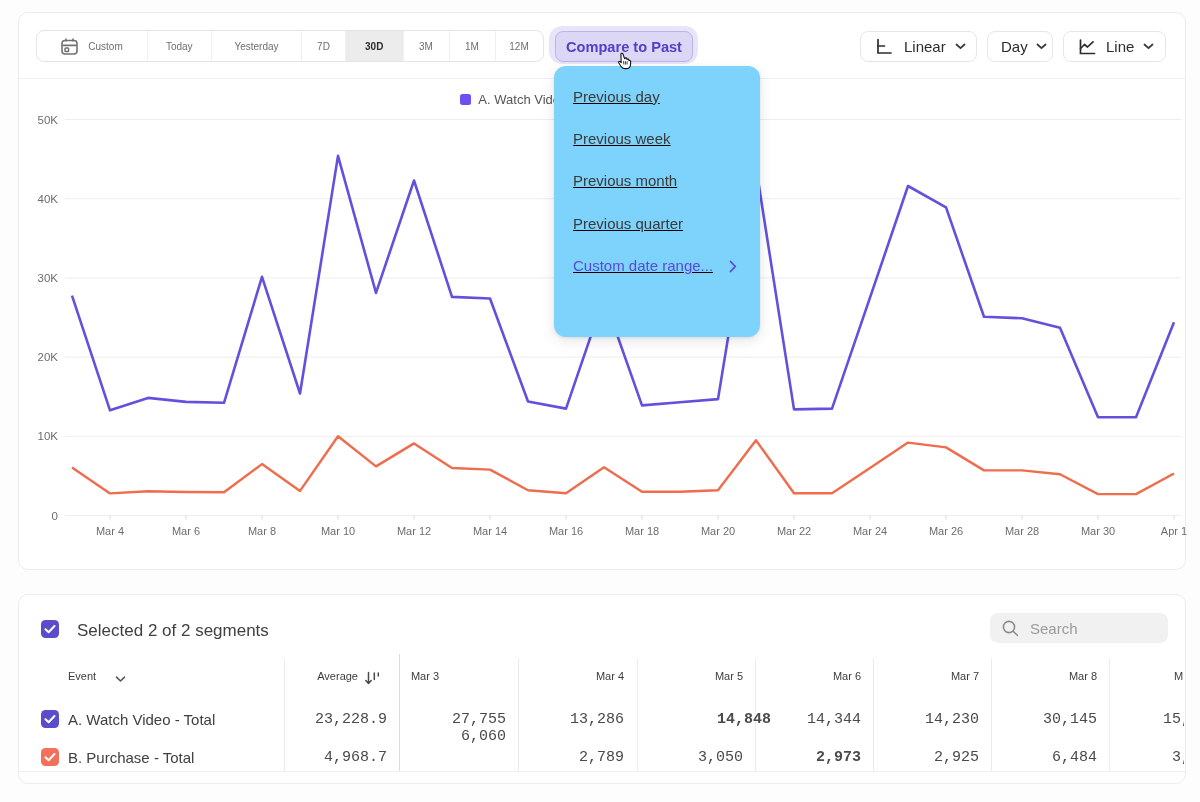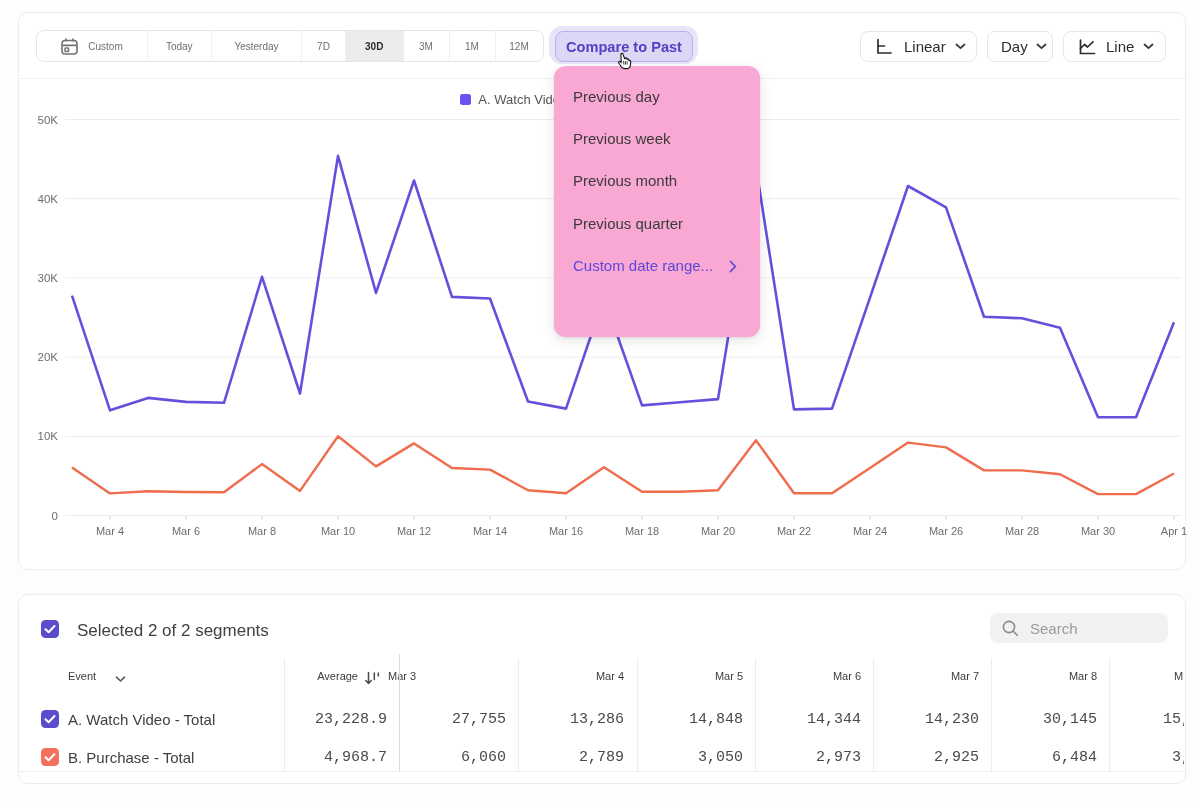--- a/index.html
+++ b/index.html
@@ -17,21 +17,21 @@
   .cmp-outer { position:absolute; left:549px; top:26px; width:149px; height:38px; background:#e9e5f8; border-radius:13px; }
   .cmp-inner { position:absolute; left:555px; top:31px; width:138px; height:31px; background:#dcd7f4; border:1px solid #bdb2ee; border-radius:8px; color:#5140c8; font-size:14.6px; font-weight:bold; display:flex; align-items:center; justify-content:center; }
   
   .rbtn { position:absolute; top:31px; height:31px; background:#fff; border:1px solid #e6e6e6; border-radius:8px; display:flex; align-items:center; color:#2d2d2d; font-size:15px; font-weight:500; }
   
   #chart { position:absolute; left:0; top:0; }
   .legend { position:absolute; left:0; top:92px; width:1200px; display:flex; justify-content:center; align-items:center; gap:24px; font-size:13px; color:#555; }
   .legend .it { display:flex; align-items:center; gap:7px; }
   .sq { width:11px; height:11px; border-radius:2.5px; }
   
-  .menu { position:absolute; left:554px; top:66px; width:206px; height:271px; background:#f9a8d4; border-radius:12px; box-shadow:0 1px 3px rgba(0,0,0,.08), 0 4px 14px rgba(0,0,0,.10); padding-top:9px; z-index:5; }
+  .menu { position:absolute; left:554px; top:66px; width:206px; height:271px; background:#7dd3fc; border-radius:12px; box-shadow:0 1px 3px rgba(0,0,0,.08), 0 4px 14px rgba(0,0,0,.10); padding-top:9px; z-index:5;text-decoration:underline; }
   .mi { height:42.4px; display:flex; align-items:center; padding-left:19px; font-size:15px; color:#3a3a3a; position:relative; }
   .mi.purple { color:#5b49d6; }
   
   .checkbox { position:absolute; width:18px; height:18px; border-radius:4.5px; }
   .srch { position:absolute; left:990px; top:613px; width:178px; height:30px; background:#f1f1f1; border-radius:8px; display:flex; align-items:center; }
   .srch span { color:#9b9b9b; font-size:15px; margin-left:40px; }
   .hdr { position:absolute; font-size:11px; color:#3d3d3d; font-weight:500; }
   .num { position:absolute; font-family:"Liberation Mono", monospace; font-size:15px; color:#4a4a4a; text-align:right; }
   .rowlab { position:absolute; font-size:15px; color:#404040; }
   .vline { position:absolute; width:1px; background:#ececec; }
@@ -196,21 +196,21 @@
 <div class="hdr" style="left:68px; top:670px;">Event</div>
 <svg width="11" height="7" viewBox="0 0 11 7" style="position:absolute; left:115px; top:676px;">
     <path d="M1.5 1.2 L5.5 5 L9.5 1.2" stroke="#555" stroke-width="1.6" fill="none" stroke-linecap="round" stroke-linejoin="round"></path>
   </svg>
 <div class="hdr" style="left:240px; width:118px; text-align:right; top:670px;">Average</div>
 <svg width="17" height="17" viewBox="0 0 17 17" style="position:absolute; left:364px; top:670px;">
   <path d="M4.5 2.5 V13.5 M4.5 13.5 L1.8 10.6 M4.5 13.5 L7.2 10.6" stroke="#4a4a4a" stroke-width="1.5" fill="none" stroke-linecap="round" stroke-linejoin="round"></path>
   <line x1="10.3" y1="3" x2="10.3" y2="9.5" stroke="#4a4a4a" stroke-width="1.5" stroke-linecap="round"></line>
   <line x1="14.3" y1="3" x2="14.3" y2="6" stroke="#4a4a4a" stroke-width="1.5" stroke-linecap="round"></line>
 </svg>
-<div class="hdr" style="left:388px; width:118px; text-align:left; top:670px;">Mar 3</div>
+<div class="hdr" style="left:366px; width:118px; text-align:center; top:670px;">Mar 3</div>
 <div class="hdr" style="left:506px; width:118px; text-align:right; top:670px;">Mar 4</div>
 <div class="hdr" style="left:624px; width:119px; text-align:right; top:670px;">Mar 5</div>
 <div class="hdr" style="left:743px; width:118px; text-align:right; top:670px;">Mar 6</div>
 <div class="hdr" style="left:861px; width:118px; text-align:right; top:670px;">Mar 7</div>
 <div class="hdr" style="left:979px; width:118px; text-align:right; top:670px;">Mar 8</div>
 <div class="hdr" style="left:1174px; top:670px; width:9px; overflow:hidden; white-space:nowrap;">Mar 9</div>
 
 <div class="vline" style="left:284px; top:658px; height:113px;"></div>
 <div class="vline" style="left:399px; top:654px; height:117px; background:#dcdcdc;"></div>
 <div class="vline" style="left:518px; top:658px; height:113px;"></div>
@@ -223,32 +223,32 @@
 
 <div class="checkbox" style="left:41px; top:710px; background:#5b4ccc;">
   <svg width="18" height="18" viewBox="0 0 18 18">
       <path d="M4.5 9.3 L7.6 12.3 L13.5 6" stroke="#fff" stroke-width="2" fill="none" stroke-linecap="round" stroke-linejoin="round"></path>
     </svg>
 </div>
 <div class="rowlab" style="left:68px; top:711px;">A. Watch Video - Total</div>
 <div class="num" style="left:269px; width:118px; top:711px;">23,228.9</div>
 <div class="num" style="left:388px; width:118px; top:711px;">27,755</div>
 <div class="num" style="left:506px; width:118px; top:711px;">13,286</div>
-<div class="num" style="left:624px; width:119px; top:711px;">14,848</div>
+<div class="num" style="left:652px; width:119px; top:711px;font-weight:bold;">14,848</div>
 <div class="num" style="left:743px; width:118px; top:711px;">14,344</div>
 <div class="num" style="left:861px; width:118px; top:711px;">14,230</div>
 <div class="num" style="left:979px; width:118px; top:711px;">30,145</div>
 <div class="num" style="left:1163px; width:21px; top:711px; text-align:left; overflow:hidden; white-space:nowrap;">15,2</div>
 
 <div class="checkbox" style="left:41px; top:748px; background:#f2705c;">
   <svg width="18" height="18" viewBox="0 0 18 18">
       <path d="M4.5 9.3 L7.6 12.3 L13.5 6" stroke="#fff" stroke-width="2" fill="none" stroke-linecap="round" stroke-linejoin="round"></path>
     </svg>
 </div>
 <div class="rowlab" style="left:68px; top:749px;">B. Purchase - Total</div>
 <div class="num" style="left:269px; width:118px; top:749px;">4,968.7</div>
-<div class="num" style="left:388px; width:118px; top:749px;">6,060</div>
+<div class="num" style="left:388px; width:118px; top:728px;">6,060</div>
 <div class="num" style="left:506px; width:118px; top:749px;">2,789</div>
 <div class="num" style="left:624px; width:119px; top:749px;">3,050</div>
-<div class="num" style="left:743px; width:118px; top:749px;">2,973</div>
+<div class="num" style="left:743px; width:118px; top:749px;font-weight:bold;">2,973</div>
 <div class="num" style="left:861px; width:118px; top:749px;">2,925</div>
 <div class="num" style="left:979px; width:118px; top:749px;">6,484</div>
 <div class="num" style="left:1172px; width:12px; top:749px; text-align:left; overflow:hidden; white-space:nowrap;">3,1</div>
 
 </body></html>

